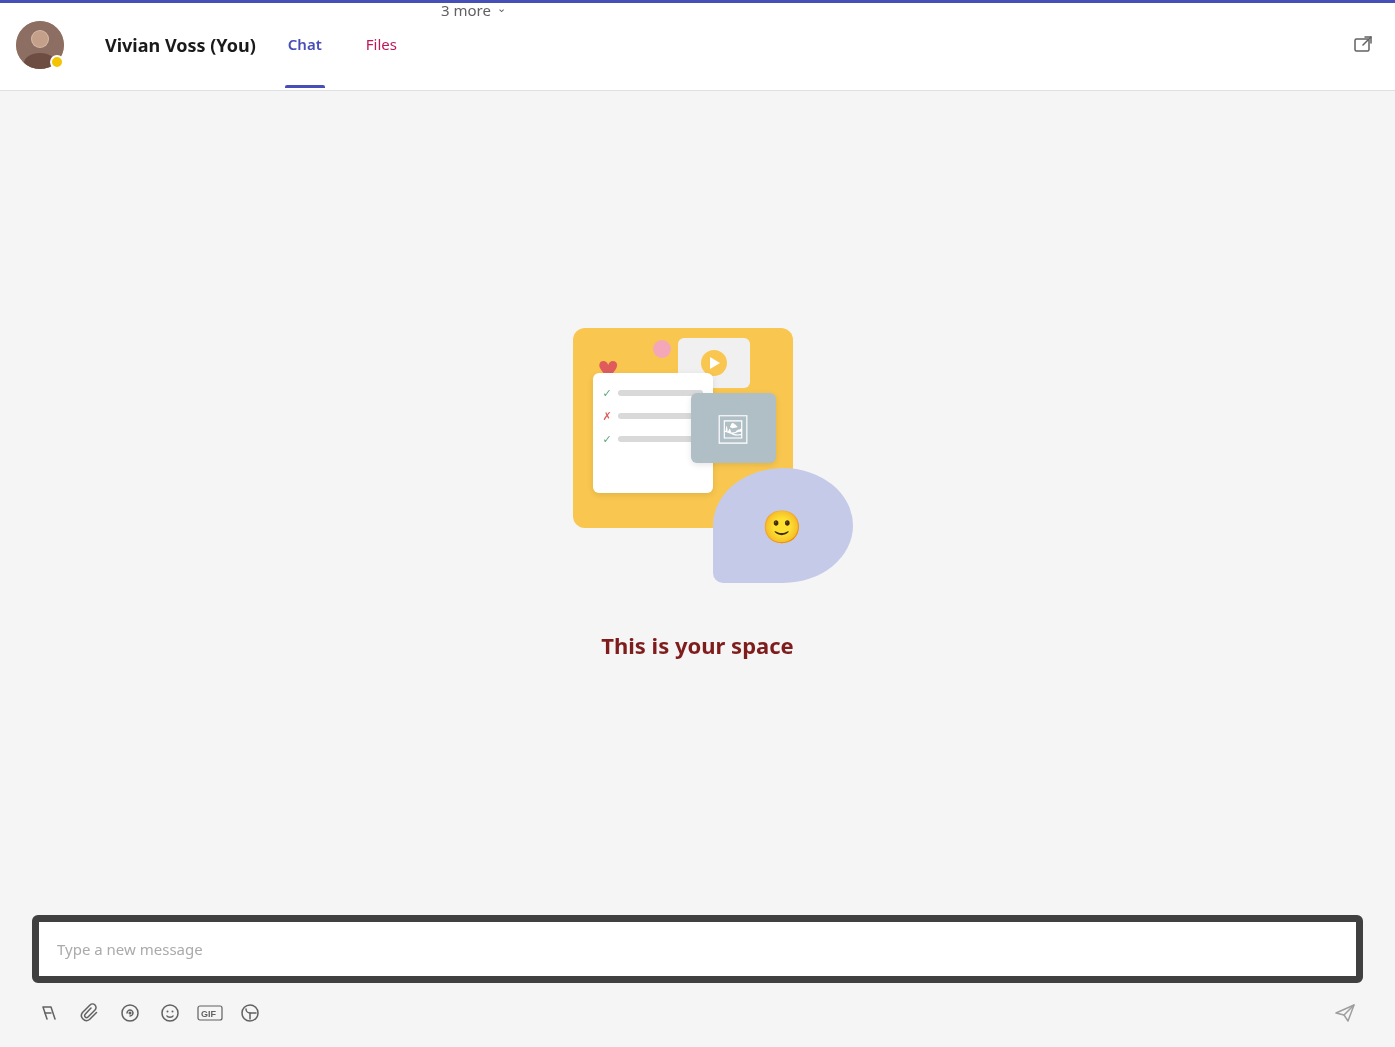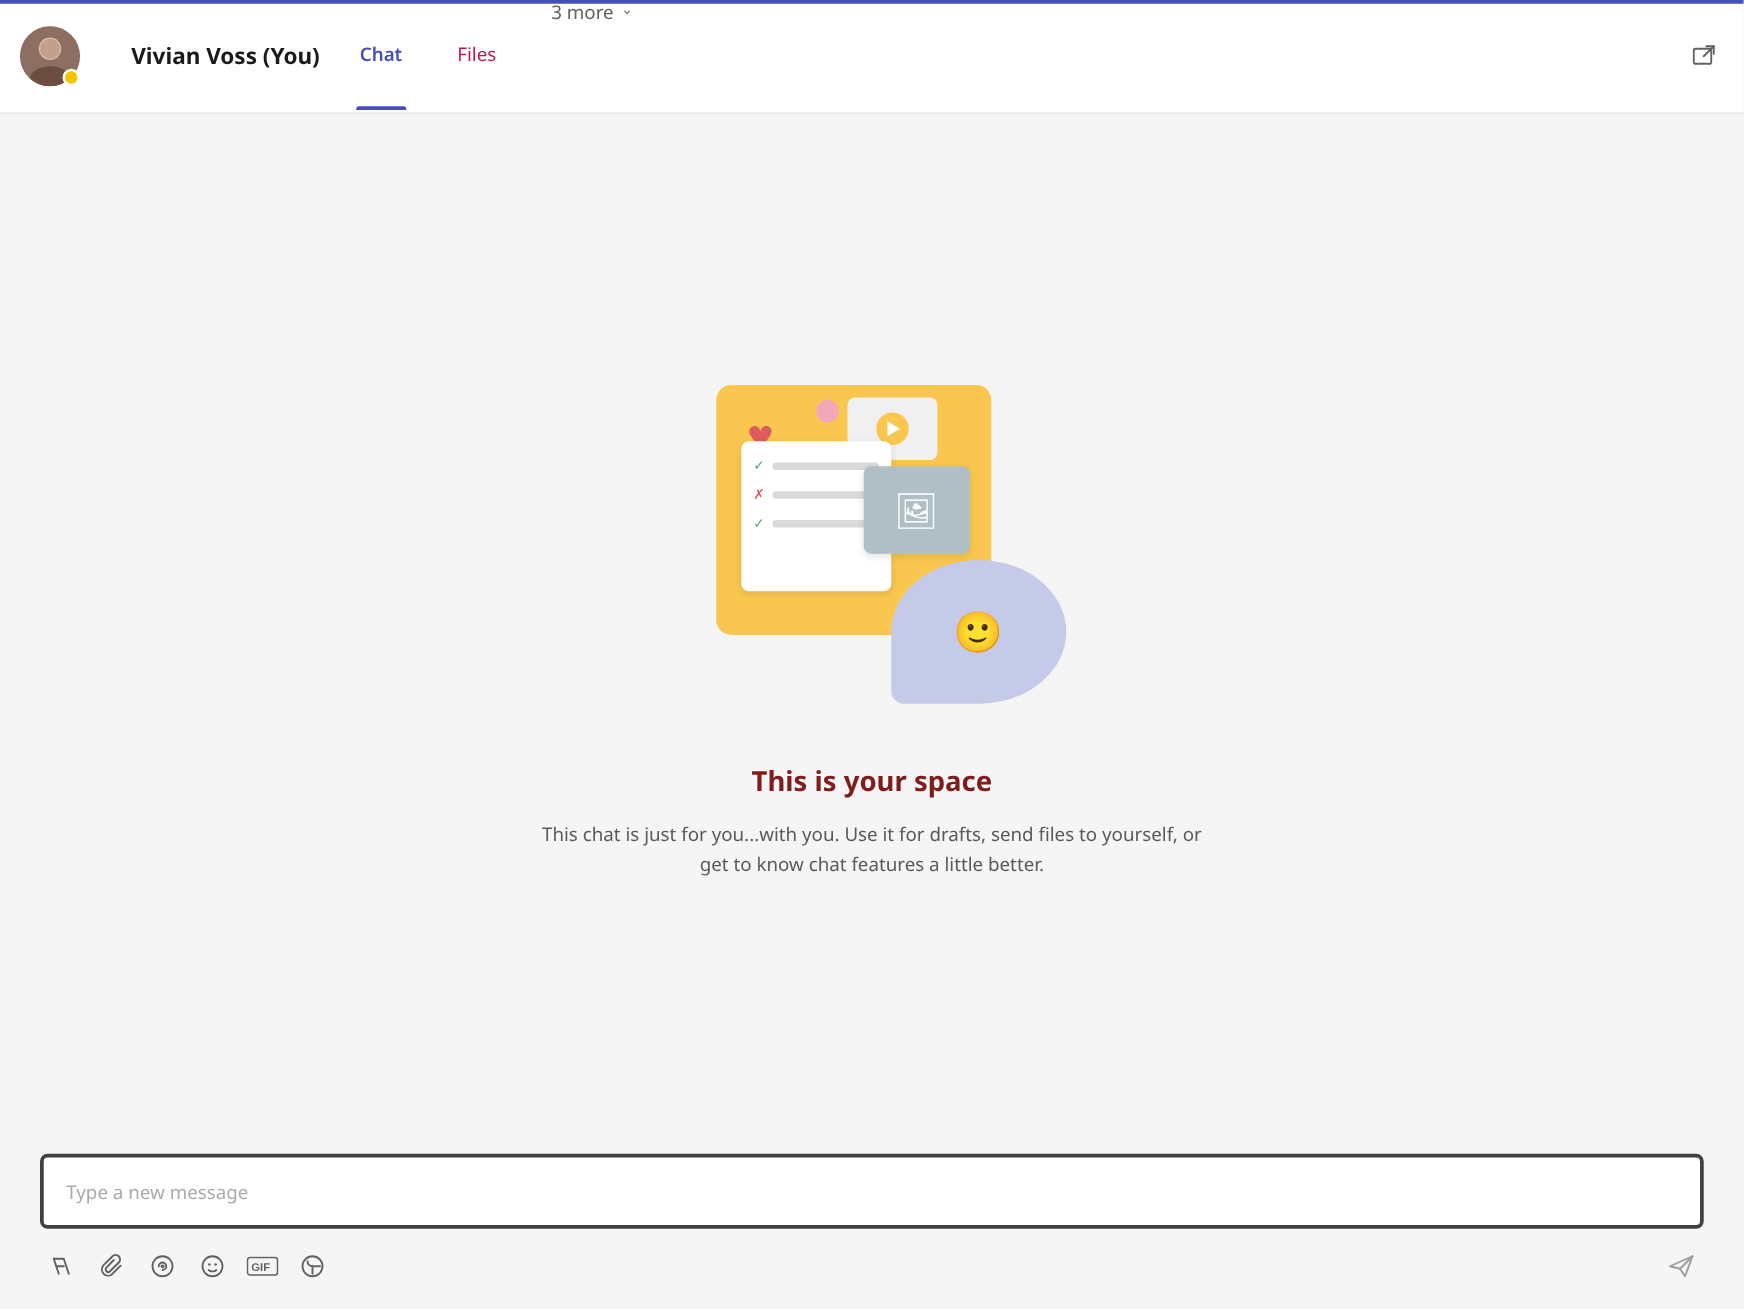--- a/index.html
+++ b/index.html
@@ -305,21 +305,21 @@
     }
 
     
     .bottom-area {
       background: #f5f5f5;
       padding: 12px 32px 16px;
       flex-shrink: 0;
     }
     .message-input-container {
       background: #fff;
-      border: 3px solid #404040;
+      border: 7px solid #404040;
       border-radius: 6px;
       padding: 16px 18px;
       margin-bottom: 12px;
       min-height: 52px;
       cursor: text;
     }
     .message-placeholder {
       font-size: 15px;
       color: #aaa;
     }
@@ -433,21 +433,20 @@
     </div>
 
     <div class="chat-bubble">
       <div class="bubble-shape">
         <span style="font-size:32px;">🙂</span>
       </div>
     </div>
   </div>
 
   <h2 class="space-title">This is your space</h2>
-  <p class="space-description">This chat is just for you...with you. Use it for drafts, send files to yourself, or get to know chat features a little better.</p>
 </div>
 
 <div class="bottom-area">
   <div class="message-input-container">
     <span class="message-placeholder">Type a new message</span>
   </div>
 
   <div class="toolbar">
 
     <div class="tool-btn" title="Format">

